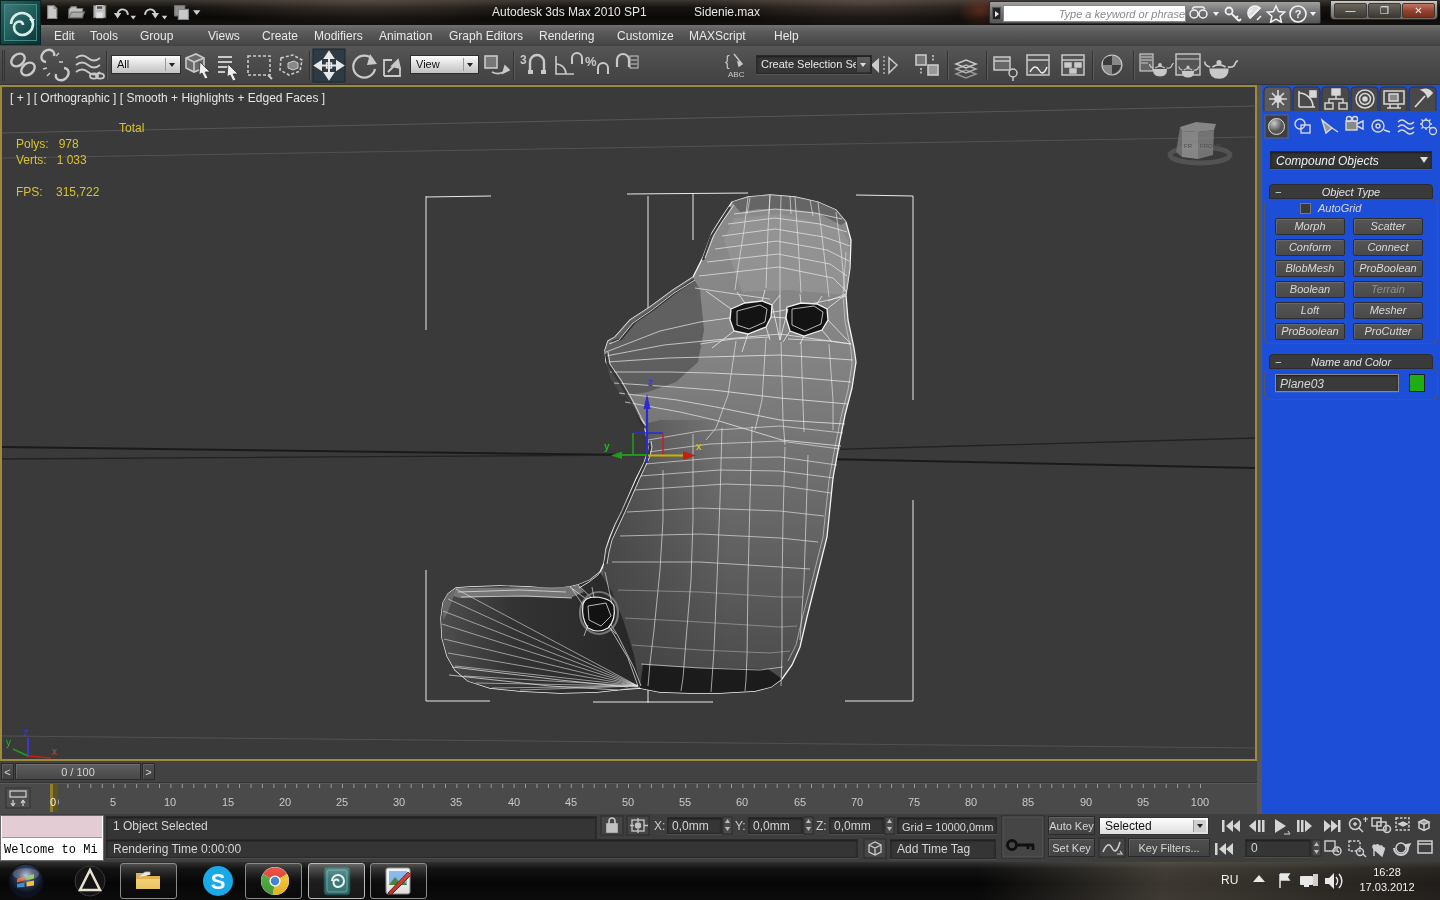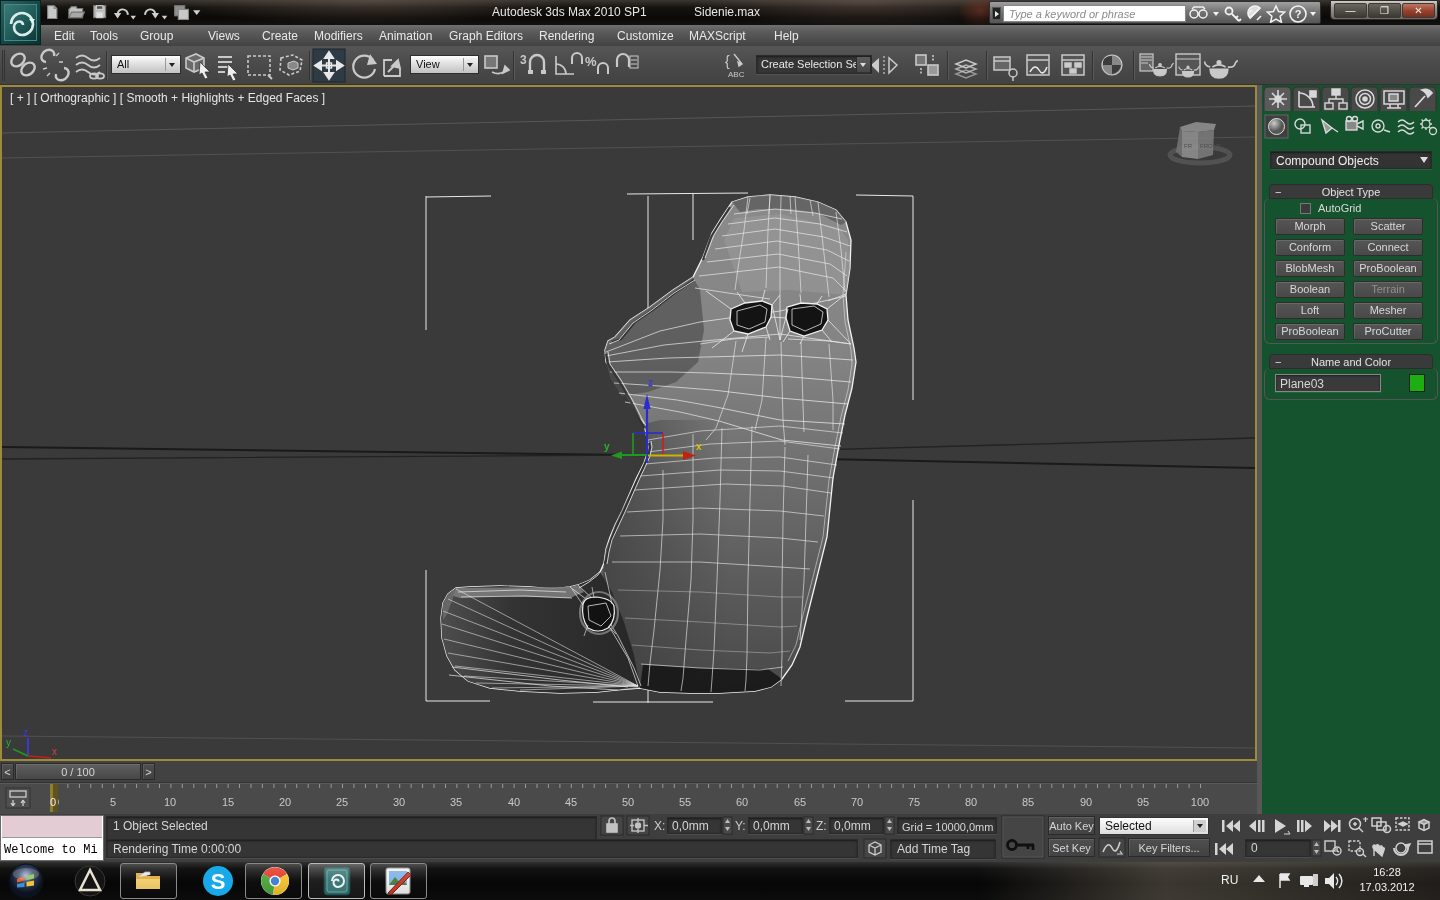--- a/index.html
+++ b/index.html
@@ -18,21 +18,21 @@
   #maxlogo { position:absolute; left:0; top:0; width:41px; height:45px; z-index:30;
     background:linear-gradient(135deg,#2c6462 0%,#174e4c 40%,#0a3232 100%);
     border:1px solid #082424; }
   #maxlogo .inner { position:absolute; left:3px; top:3px; width:33px; height:37px;
     background:linear-gradient(135deg,#3b7a77 0%,#1f5a58 55%,#0e3a39 100%);
     border:1px solid #488784; }
   #title-text { position:absolute; top:5px; left:492px; color:#e6e6e6; font-size:12px; }
   #title-file { position:absolute; top:5px; left:666px; color:#e6e6e6; font-size:12px;margin-left:28px; }
   #infocenter { position:absolute; left:989px; top:1px; width:332px; height:23px;
     background:linear-gradient(180deg,#a0a0a0,#757575 45%,#565656);
-    border:1px solid #2e2e2e; border-radius:2px; }
+    border:1px solid #2e2e2e; border-radius:2px;text-align:right; }
   #searchbox { position:absolute; left:13px; top:3px; width:183px; height:17px;
     background:#fff; border:1px solid #888; color:#8a8a8a; font-style:italic;
     font-size:11px; padding:2px 0 0 5px; }
   #winbtns { position:absolute; left:1330px; top:0px; width:108px; height:20px;
     background:linear-gradient(180deg,#cfcbc3,#9a958c 40%,#6e6961 100%);
     border:1px solid #2a2a2a; border-radius:0 0 4px 4px; }
   .wbtn { position:absolute; top:2px; width:33px; height:15px; border:1px solid #3a3a3a;
     border-radius:2px; color:#f0f0f0; font-size:10px; text-align:center; line-height:13px;
     background:linear-gradient(180deg,#6a665e,#3c3933); }
   .wbtn.close { background:linear-gradient(180deg,#bd7663,#96402c 55%,#76301e); }
@@ -48,21 +48,21 @@
   .combo-light .arr { position:absolute; right:2px; top:2px; width:13px; height:13px;
     background:linear-gradient(180deg,#f2f2f2,#c8c8c8); border-left:1px solid #999; }
   .combo-light .arr:after { content:""; position:absolute; left:3px; top:5px;
     border:3px solid transparent; border-top:4px solid #222; }
   
   #viewport { position:absolute; left:0; top:85px; width:1257px; height:676px;
     background:#3a3a3a; border:2px solid #9c8b3a; }
   #vplabel { position:absolute; left:8px; top:4px; color:#e5e5e5; font-size:12px; }
   #vpstats { position:absolute; left:14px; top:33px; color:#d8c22e; font-size:12px; line-height:16px; }
   
-  #cpanel { position:absolute; left:1262px; top:85px; width:178px; height:731px; background:#14532d; }
+  #cpanel { position:absolute; left:1262px; top:85px; width:178px; height:731px; background:#1d4ed8;font-style:italic; }
   .rollhead { position:absolute; left:7px; width:164px; height:15px; background:#3a3a3a;
     border:1px solid #2c2c2c; border-radius:4px 4px 0 0; color:#e2e2e2; font-size:11px;
     text-align:center; line-height:14px; }
   .rollhead .minus { position:absolute; left:5px; top:0px; }
   .groupbox { position:absolute; left:2px; width:174px; border:1px solid #555;
     border-radius:6px; border-top:none; }
   .cbtn { position:absolute; width:70px; height:17px; background:linear-gradient(180deg,#555,#494949);
     border:1px solid #2d2d2d; box-shadow:inset 1px 1px 0 rgba(255,255,255,.12);
     color:#d8d8d8; font-size:11px; text-align:center; line-height:15px; border-radius:2px; }
   
@@ -418,20 +418,27 @@
 <text x="1184" y="148" fill="#4e4e4e" font-size="6">FR</text>
 <text x="1200" y="148" fill="#4e4e4e" font-size="6">FRONT</text>
 <path d="M28,738 L28,756" stroke="#3a3ad0" stroke-width="2"></path>
 <path d="M28,756 L13,749" stroke="#1f9a1f" stroke-width="1.6"></path>
 <path d="M28,756 L51,758" stroke="#c32014" stroke-width="1.6"></path>
 <text x="23" y="736" fill="#3a3ae0" font-size="10">z</text>
 <text x="6" y="746" fill="#28b428" font-size="10">y</text>
 <text x="52" y="755" fill="#d04040" font-size="10">x</text>
     </svg>
   <div id="vplabel">[ + ] [ Orthographic ] [ Smooth + Highlights + Edged Faces ]</div>
+  <div id="vpstats">
+    <div style="padding-left:103px">Total</div>
+    <div>Polys:&nbsp;&nbsp;&nbsp;978</div>
+    <div>Verts:&nbsp;&nbsp;&nbsp;1 033</div>
+    <div>&nbsp;</div>
+    <div>FPS:&nbsp;&nbsp;&nbsp;&nbsp;315,722</div>
+  </div>
 </div>
 
 <div style="position:absolute;left:1257px;top:85px;width:5px;height:731px;background:#575757"></div>
 
 <div id="cpanel">
   <svg id="cptabs" class="abs" style="left:0;top:0" width="178" height="60">
       <path d="M2,26 L2,6 Q2,2 6,2 L25,2 Q29,2 29,6 L29,26" fill="#5a5a5a" stroke="#333" stroke-width="1"></path>
 <path d="M31,26 L31,6 Q31,2 35,2 L54,2 Q58,2 58,6 L58,26" fill="#494949" stroke="#333" stroke-width="1"></path>
 <path d="M60,26 L60,6 Q60,2 64,2 L83,2 Q87,2 87,6 L87,26" fill="#494949" stroke="#333" stroke-width="1"></path>
 <path d="M89,26 L89,6 Q89,2 93,2 L112,2 Q116,2 116,6 L116,26" fill="#494949" stroke="#333" stroke-width="1"></path>
@@ -519,21 +526,21 @@
   <div class="cbtn" style="left:13px;top:175px">BlobMesh</div>
     <div class="cbtn" style="left:91px;top:175px">ProBoolean</div>
   <div class="cbtn" style="left:13px;top:196px">Boolean</div>
     <div class="cbtn" style="left:91px;top:196px;color:#8f8f8f">Terrain</div>
   <div class="cbtn" style="left:13px;top:217px">Loft</div>
     <div class="cbtn" style="left:91px;top:217px">Mesher</div>
   <div class="cbtn" style="left:13px;top:238px">ProBoolean</div>
     <div class="cbtn" style="left:91px;top:238px">ProCutter</div>
   <div class="rollhead" style="top:269px"><span class="minus">−</span>Name and Color</div>
   <div class="groupbox" style="top:283px;height:32px"></div>
-  <div class="sfield" style="left:13px;top:289px;width:106px;height:18px;padding:2px 11px 0 4px;border:1px solid #888;background:#3a3a3a">Plane03</div>
+  <div class="sfield" style="left:13px;top:289px;width:124px;height:18px;padding:2px 11px 0 4px;border:1px solid #888;background:#3a3a3a">Plane03</div>
   <div style="position:absolute;left:147px;top:289px;width:16px;height:18px;background:#1fae12;border:1px solid #222"></div>
 </div>
 
 <div id="timeslider">
   <div class="sbtn" style="left:1px;top:2px;width:13px;height:17px;line-height:16px">&lt;</div>
   <div class="sbtn" style="left:15px;top:2px;width:126px;height:17px;line-height:16px;background:linear-gradient(180deg,#5f5f5f,#474747)">0 / 100</div>
   <div class="sbtn" style="left:142px;top:2px;width:13px;height:17px;line-height:16px">&gt;</div>
 </div>
 
 <div id="ruler">

